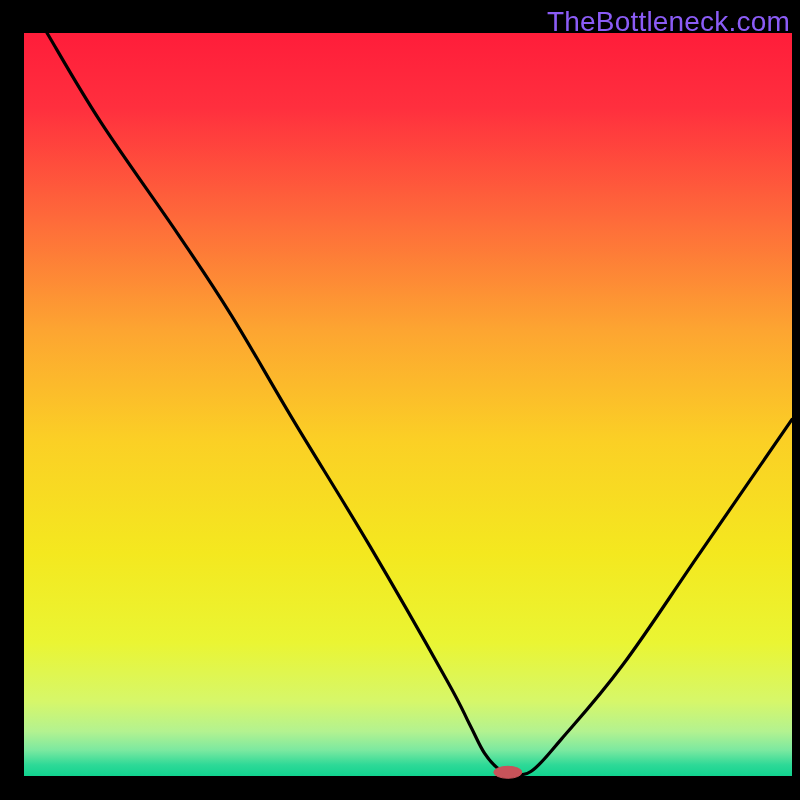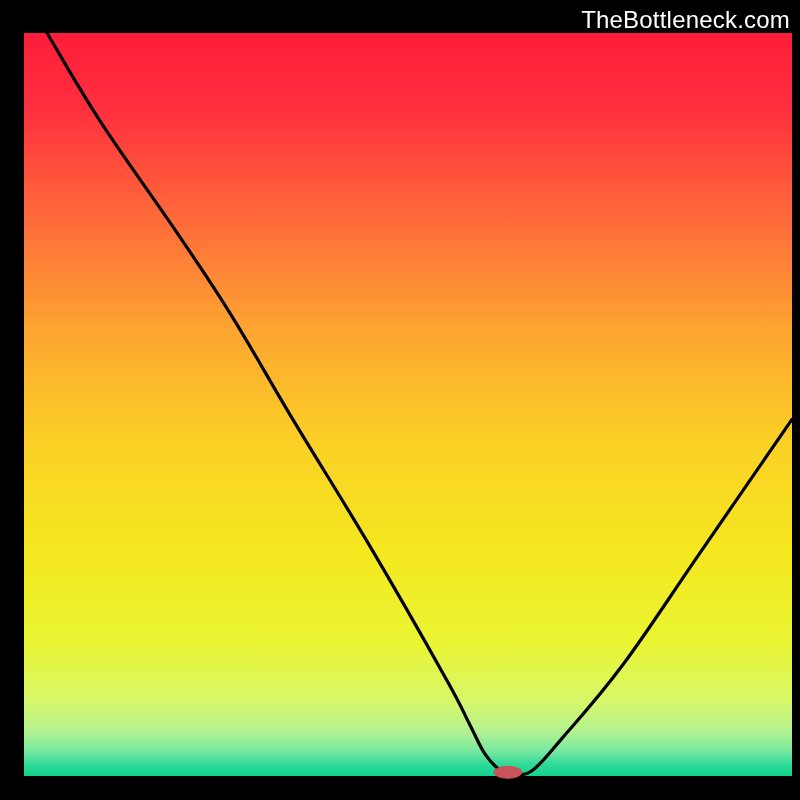--- a/index.html
+++ b/index.html
@@ -14,22 +14,22 @@
   .frame {
     position: relative;
     width: 800px;
     height: 800px;
     background: #000;
   }
   .watermark {
     position: absolute;
     top: 6px;
     right: 10px;
-    color: #ffffff;
-    font-size: 24px;
+    color: #8b5cf6;
+    font-size: 28px;
     font-weight: 500;
     letter-spacing: 0.2px;
     z-index: 3;
   }
   svg {
     display: block;
   }
 </style>
 </head>
 <body>

